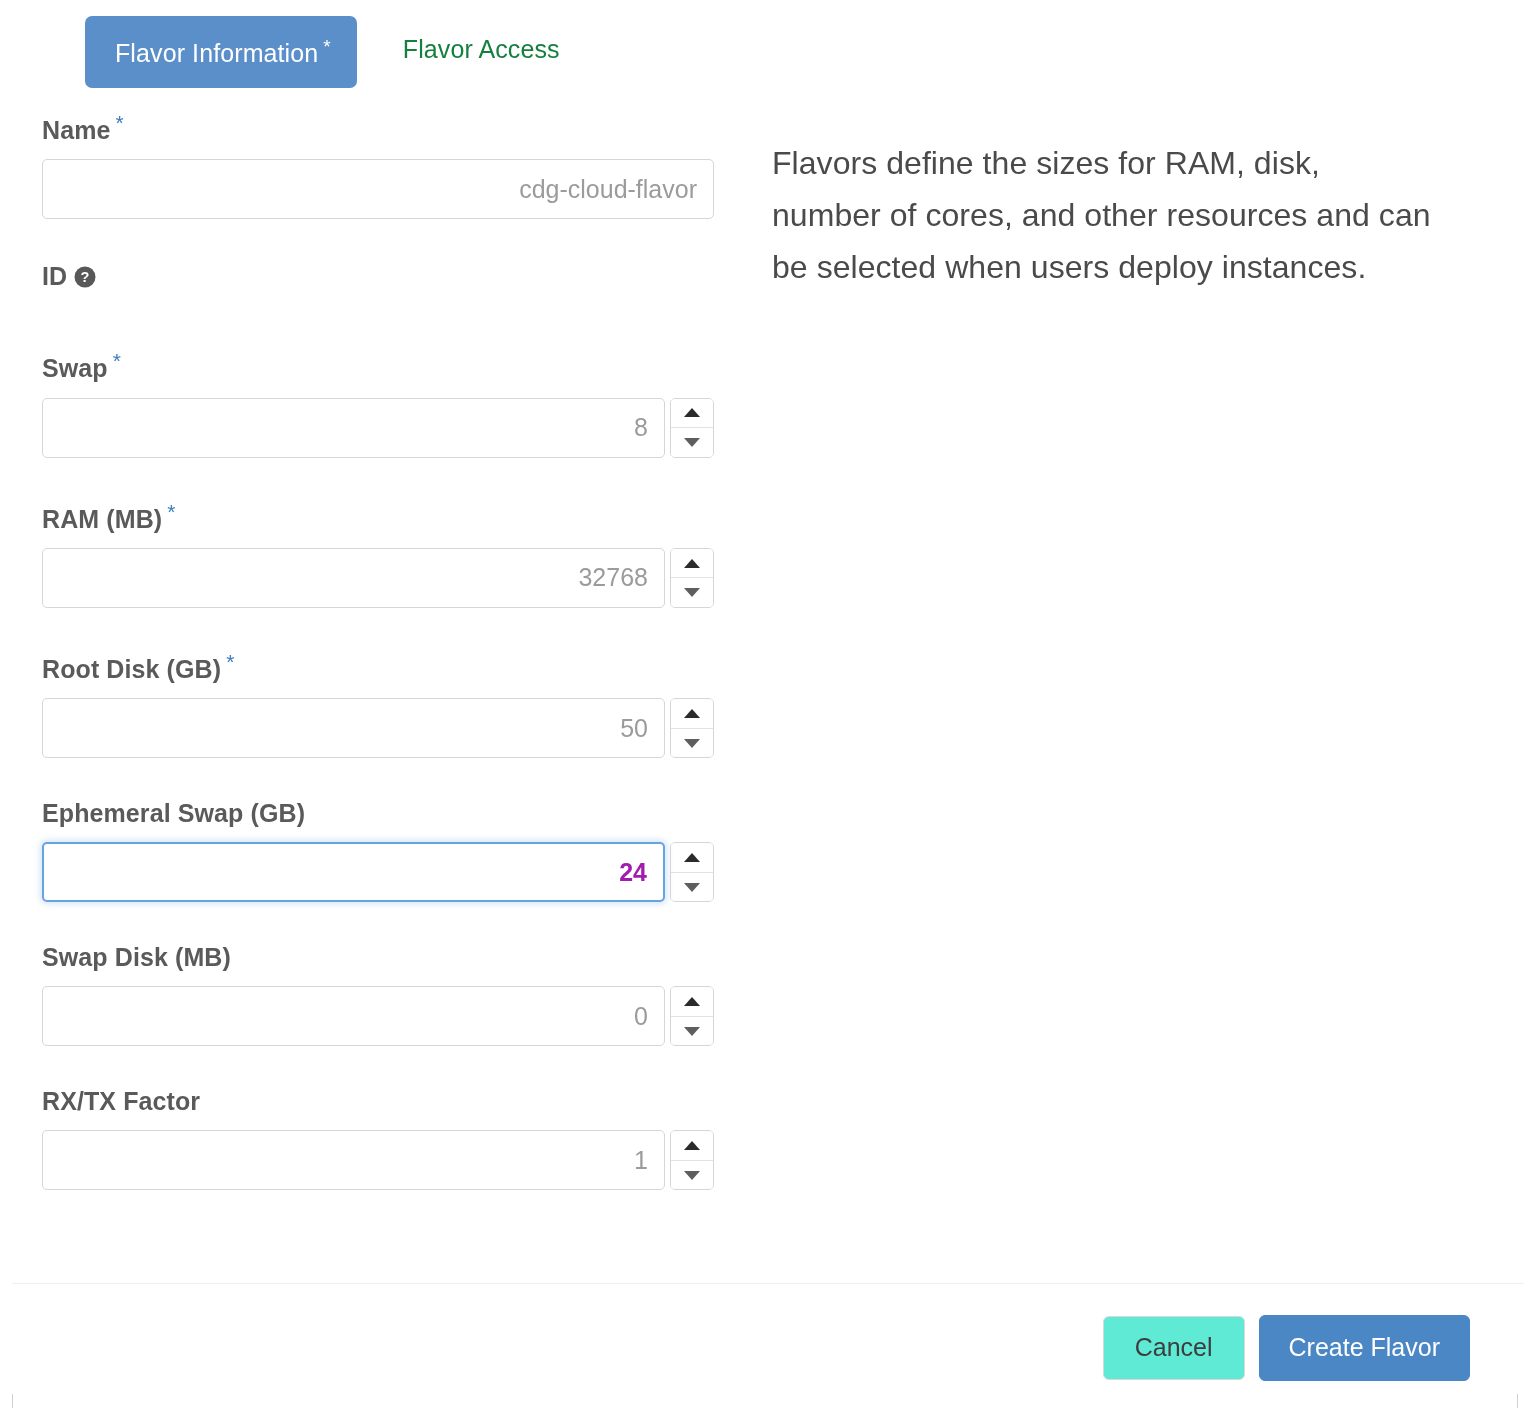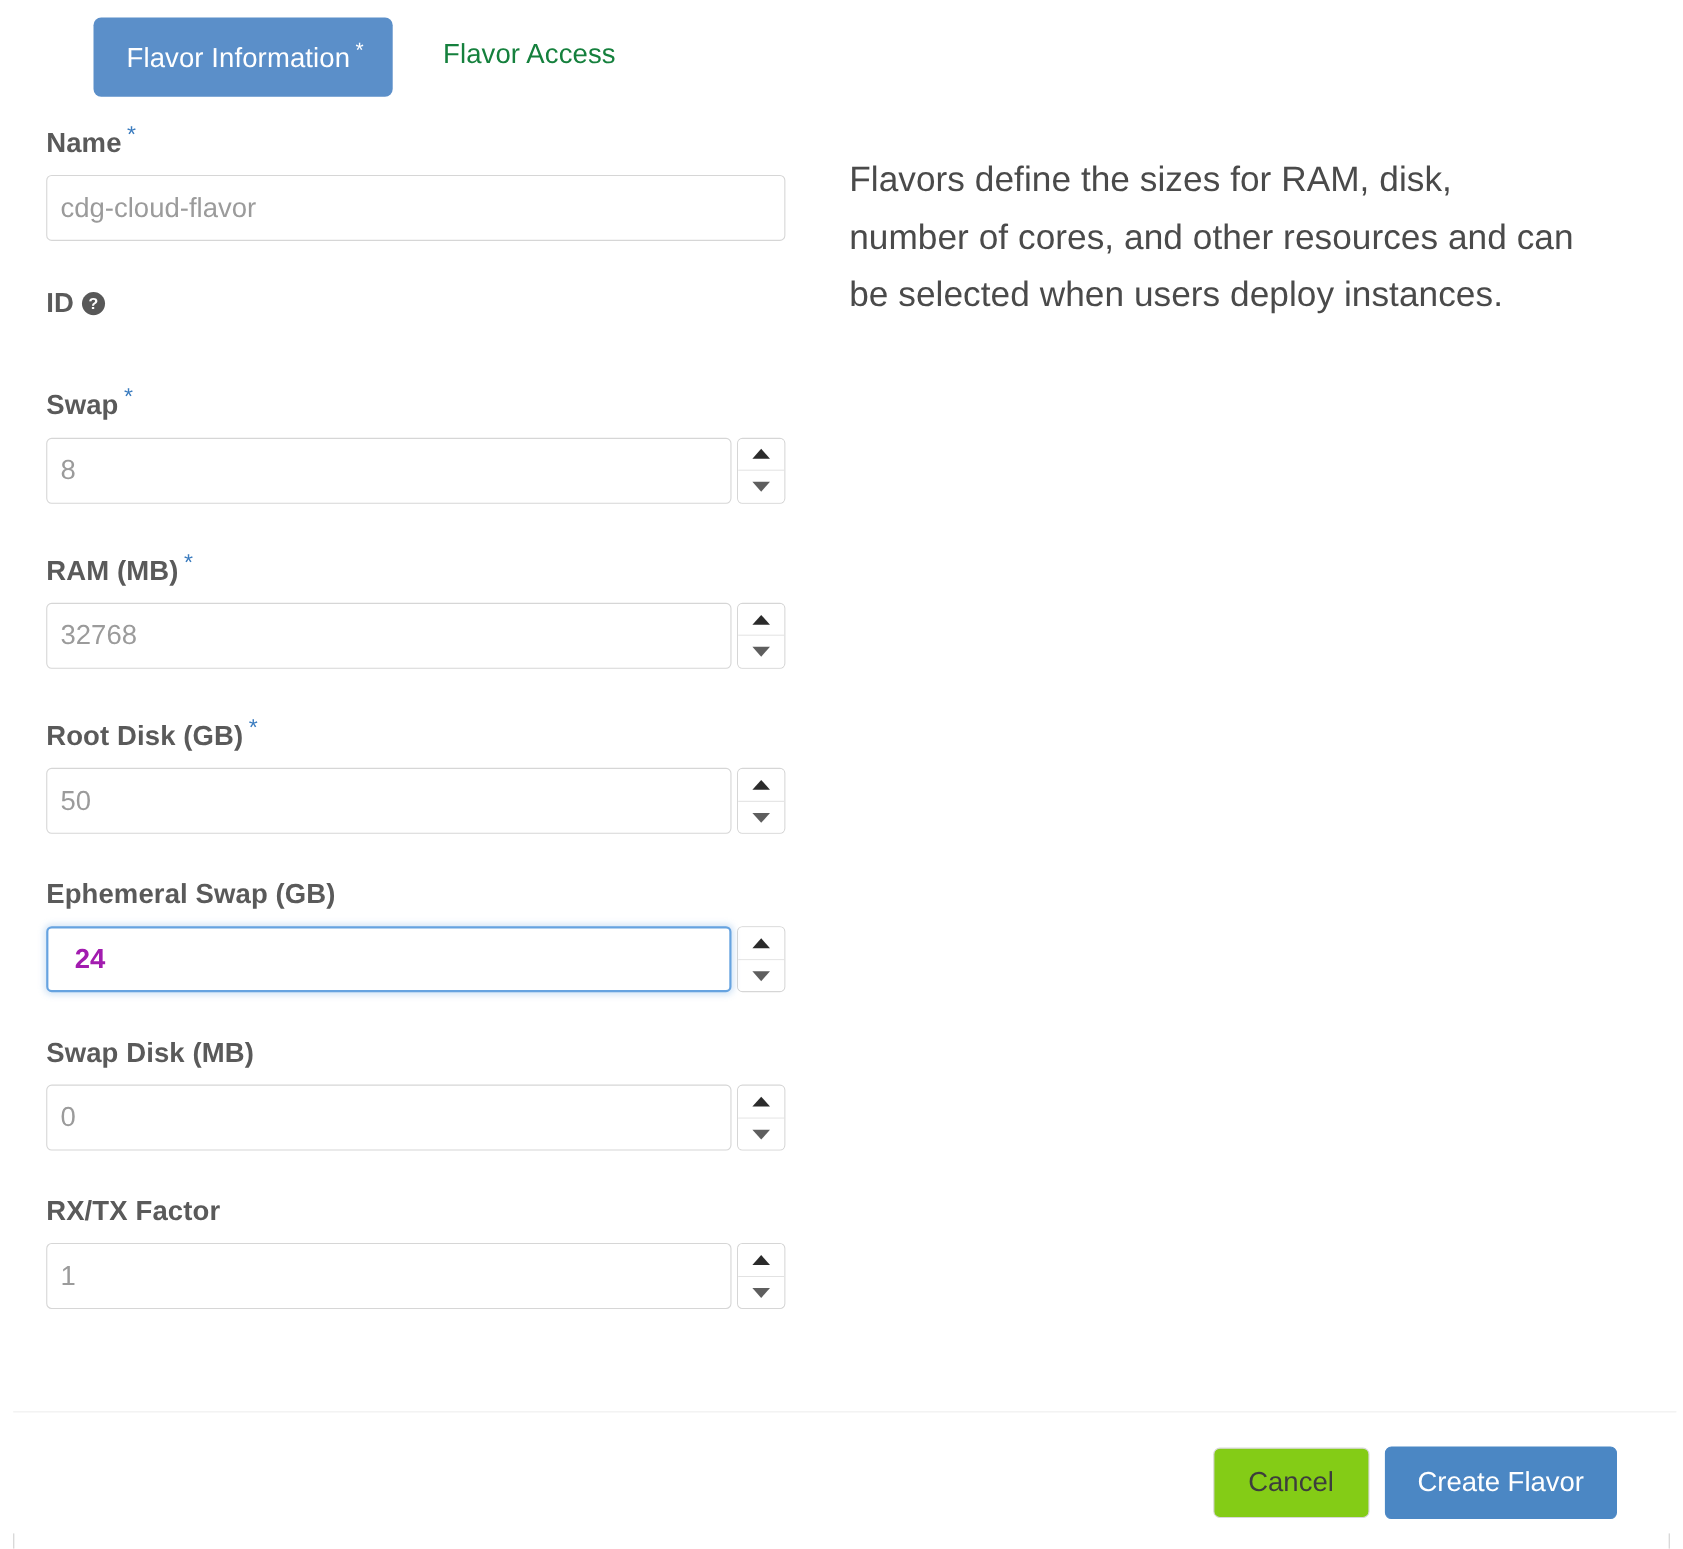--- a/index.html
+++ b/index.html
@@ -92,22 +92,23 @@
   .txt {
     box-sizing: border-box;
     width: 100%;
     height: 60px;
     border: 1px solid #d6d6d6;
     border-radius: 5px;
     background: #ffffff;
     font-family: "Liberation Sans", sans-serif;
     font-size: 25px;
     color: #9b9b9b;
-    padding: 0 16px 0 12px;
+    padding: 0 16px 0 31px;
     outline: none;
+    text-align: right;
   }
   .txt::placeholder { color: #9b9b9b; opacity: 1; }
   .num-wrap { position: relative; flex: 1 1 auto; }
   .num-wrap .txt { border-radius: 5px; }
 
   .txt.focused {
     border: 2px solid #66a3e0;
     color: #a21caf;
     box-shadow: 0 0 6px 2px rgba(102,163,224,0.28);
     padding-left: 24px;
@@ -176,21 +177,21 @@
   }
   .btn {
     font-family: "Liberation Sans", sans-serif;
     font-size: 25px;
     line-height: 1;
     border-radius: 6px;
     cursor: pointer;
     white-space: nowrap;
   }
   .btn-cancel {
-    background: #84cc16;
+    background: #5eead4;
     border: 1px solid #d8d8d8;
     color: #3d3d3d;
     padding: 18px 31px 19px;
   }
   .btn-primary {
     background: #4b87c4;
     border: 1px solid #4b87c4;
     color: #ffffff;
     font-weight: normal;
     padding: 19px 29px 20px;

